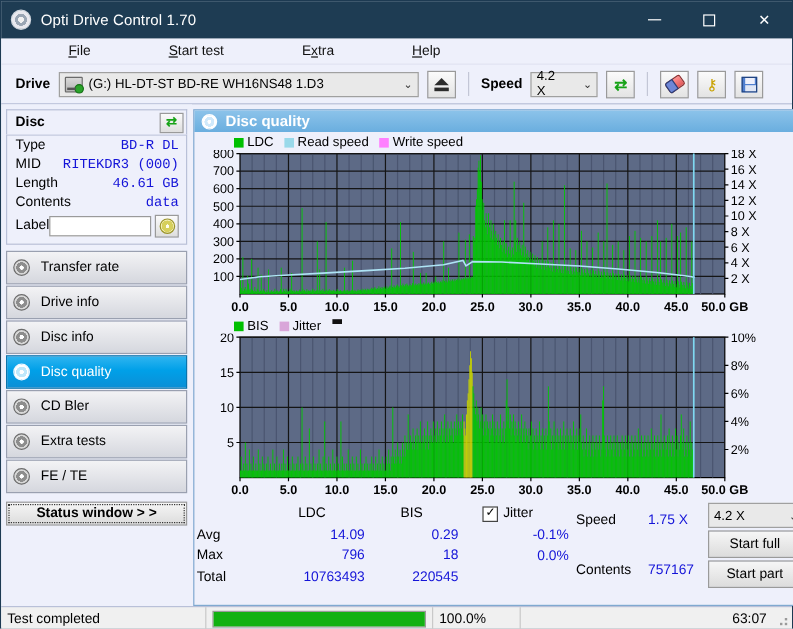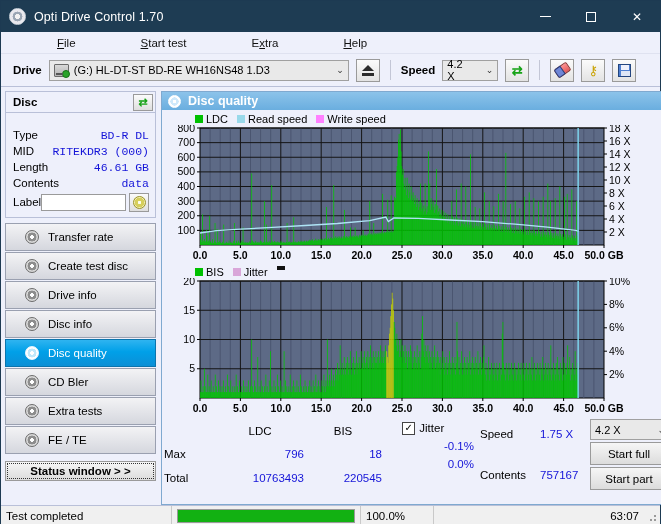--- a/index.html
+++ b/index.html
@@ -100,42 +100,42 @@
     height:21px; background:#eef0fb; display:flex; align-items:center;
     border:1px solid #b9c0d8; border-bottom:none; padding-left:7px; position:relative;
   }
   .panel-head .lbl { font-weight:bold; font-size:11.5px; }
   .panel-head .hbtn {
     position:absolute; right:2px; top:2px; width:20px; height:17px;
     border:1px solid #9a9a9a; background:linear-gradient(#fbfbfb,#dedede);
     display:flex; align-items:center; justify-content:center;
   }
   .disc-table {
-    border:1px solid #b9c0d8; background:#eef0fb; padding:14px 6px 4px 7px;
+    border:1px solid #b9c0d8; background:#eef0fb; padding:0 6px 4px 7px;
   }
   .disc-row { display:flex; align-items:center; height:16px; font-size:11.5px; }
   .disc-row .k { color:#000; }
   .disc-row .v { margin-left:auto; color:#1414d8;font-family:Liberation Mono, monospace; }
   .label-input {
     height:17px; width:85px; background:#ffffff; border:1px solid #9a9a9a;
     margin-left:auto;
   }
   .disc-ico-btn {
     width:20px;height:19px;border:1px solid #9a9a9a;background:linear-gradient(#fbfbfb,#dedede);
     display:flex;align-items:center;justify-content:center;margin-left:3px;
   }
   .cd-ico{width:13px;height:13px;border-radius:50%;
     background:radial-gradient(circle,#fdfdf0 0 18%,#d6cf5c 20% 60%,#f2edb0 62% 78%,#c4bc45 80% 100%);
     border:1px solid #9a9326;}
 
   .navlist { margin-top:5px; }
   .navbtn {
     height:28px; margin-bottom:1px; border:1px solid #9aa0b0;
     background:linear-gradient(#f3f3f5,#d5d7de);
-    display:flex; align-items:center; padding-left:19px; gap:9px;
+    display:flex; align-items:center; padding-left:5px; gap:9px;
     font-size:11.5px; color:#000;
   }
   .navbtn.active {
     background:linear-gradient(#2fb4f0,#00a0e8 45%,#0b8fd6);
     border-color:#0b74ac; color:#ffffff;
   }
   .nav-ico {
     width:14px;height:14px;border-radius:50%;flex:0 0 auto;
     background:radial-gradient(circle at 50% 50%, #ffffff 0 20%, #8d8d8d 22% 52%, #d8d8d8 54% 76%, #6f6f6f 78% 100%);
     border:1px solid #6b6b6b;
@@ -291,24 +291,20 @@
           <div class="disc-ico-btn">
             <span class="cd-ico"></span>
           </div>
         </div>
       </div>
 
       <div class="navlist">
         <div class="navbtn">
           <span class="nav-ico"></span>
           <span>Transfer rate</span>
-        </div>
-        <div class="navbtn">
-          <span class="nav-ico"></span>
-          <span>Create test disc</span>
         </div>
         <div class="navbtn">
           <span class="nav-ico"></span>
           <span>Drive info</span>
         </div>
         <div class="navbtn">
           <span class="nav-ico"></span>
           <span>Disc info</span>
         </div>
         <div class="navbtn active">
@@ -1701,20 +1697,25 @@
 
         <div class="stats">
           <table class="stat-table" style="width:218px">
             <tbody>
                 <tr>
               <td style="width:52px"></td>
               <td class="hdr" style="width:88px">LDC</td>
               <td class="hdr" style="width:78px">BIS</td>
             </tr>
             <tr>
+              <td>Avg</td>
+              <td class="num">14.09</td>
+              <td class="num">0.29</td>
+            </tr>
+            <tr>
               <td>Max</td>
               <td class="num">796</td>
               <td class="num">18</td>
             </tr>
             <tr>
               <td>Total</td>
               <td class="num">10763493</td>
               <td class="num">220545</td>
             </tr>
           </tbody>

